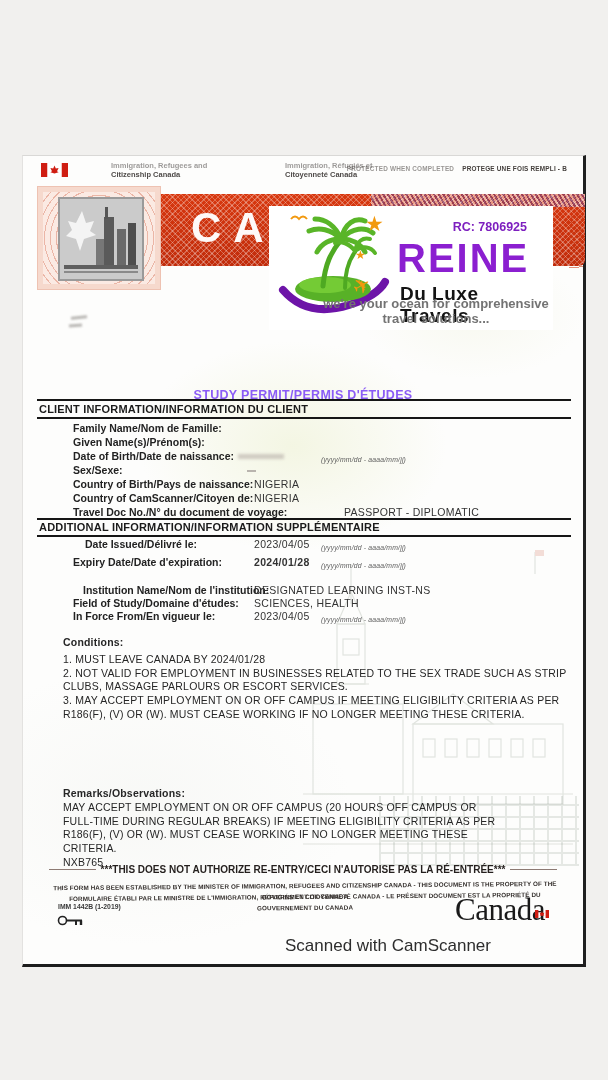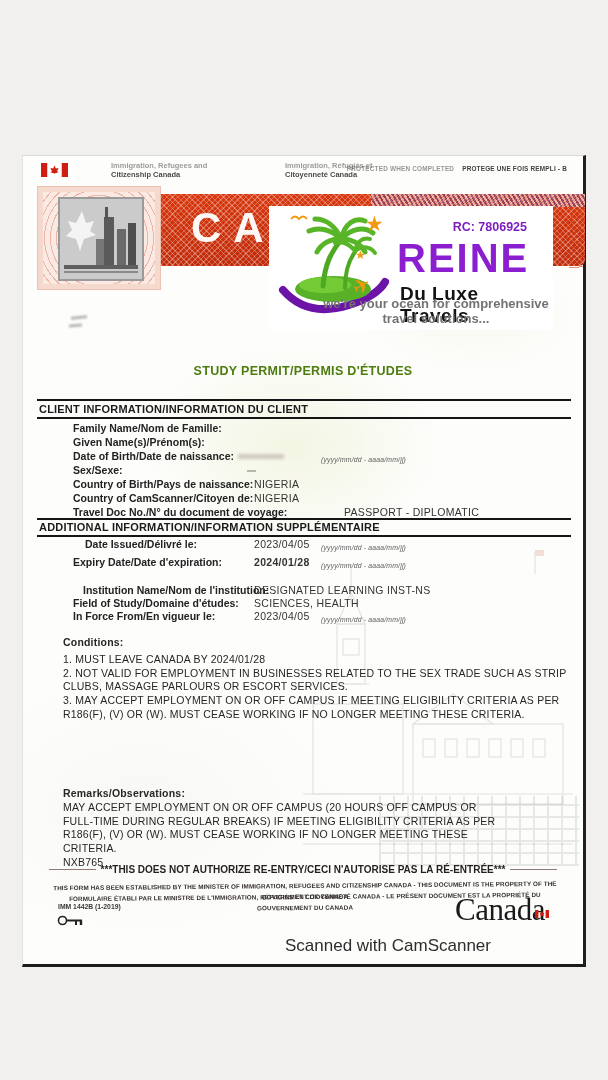--- a/index.html
+++ b/index.html
@@ -36,21 +36,21 @@
   .rc{position:absolute;right:26px;top:14px;color:#7d1fbf;font-weight:bold;font-size:12.5px;text-align:right;}
   .reine{position:absolute;left:128px;top:30px;font-size:40px;font-weight:bold;letter-spacing:2px;color:#8b1fd0;}
   .duluxe{position:absolute;left:131px;top:77px;font-size:19px;font-weight:bold;color:#141414;letter-spacing:.5px;}
   .tagline{position:absolute;left:36px;right:-14px;bottom:4px;text-align:center;font-size:13px;font-weight:bold;color:#737373;}
   .logoart{position:absolute;left:4px;top:4px;width:124px;height:114px;}
   .star{position:absolute;color:#f2990f;}
   .plane{position:absolute;color:#f2990f;transform:rotate(-30deg);font-size:21px;left:84px;top:68px;}
   
   .smudge{position:absolute;background:#9b9894;filter:blur(1px);opacity:.7;}
   
-  .title{position:absolute;left:0;right:0;top:208px;text-align:center;font-size:12.5px;font-weight:bold;color:#4d7c0f;letter-spacing:.3px;}
+  .title{position:absolute;left:0;right:0;top:232px;text-align:center;font-size:12.5px;font-weight:bold;color:#8b5cf6;letter-spacing:.3px;}
   .hline{position:absolute;left:14px;right:12px;background:#161616;}
   .sechead{position:absolute;left:16px;font-size:11px;font-weight:bold;color:#1b1b1b;letter-spacing:.2px;}
   .row{position:absolute;left:50px;width:500px;height:13px;font-size:10.5px;line-height:13px;color:#222;}
   .row .lb{font-weight:bold;}
   .row .val{position:absolute;top:0;font-weight:normal;color:#333;letter-spacing:.3px;} .v2{left:181px;} .v3{left:271px;}
   .hint{position:absolute;left:248px;top:2.5px;font-style:italic;font-size:6.8px;color:#5a5a5a;letter-spacing:.2px;font-weight:normal;}
   .dob-smudge{position:absolute;left:165px;top:4px;width:46px;height:5px;background:#c6c0b8;filter:blur(1.5px);opacity:.8;}
   .sex-dash{position:absolute;left:174px;top:6px;width:9px;height:1.5px;background:#b9b4ae;}
   
   .para{position:absolute;left:40px;font-size:10.5px;line-height:13.8px;color:#262626;letter-spacing:.2px;}

